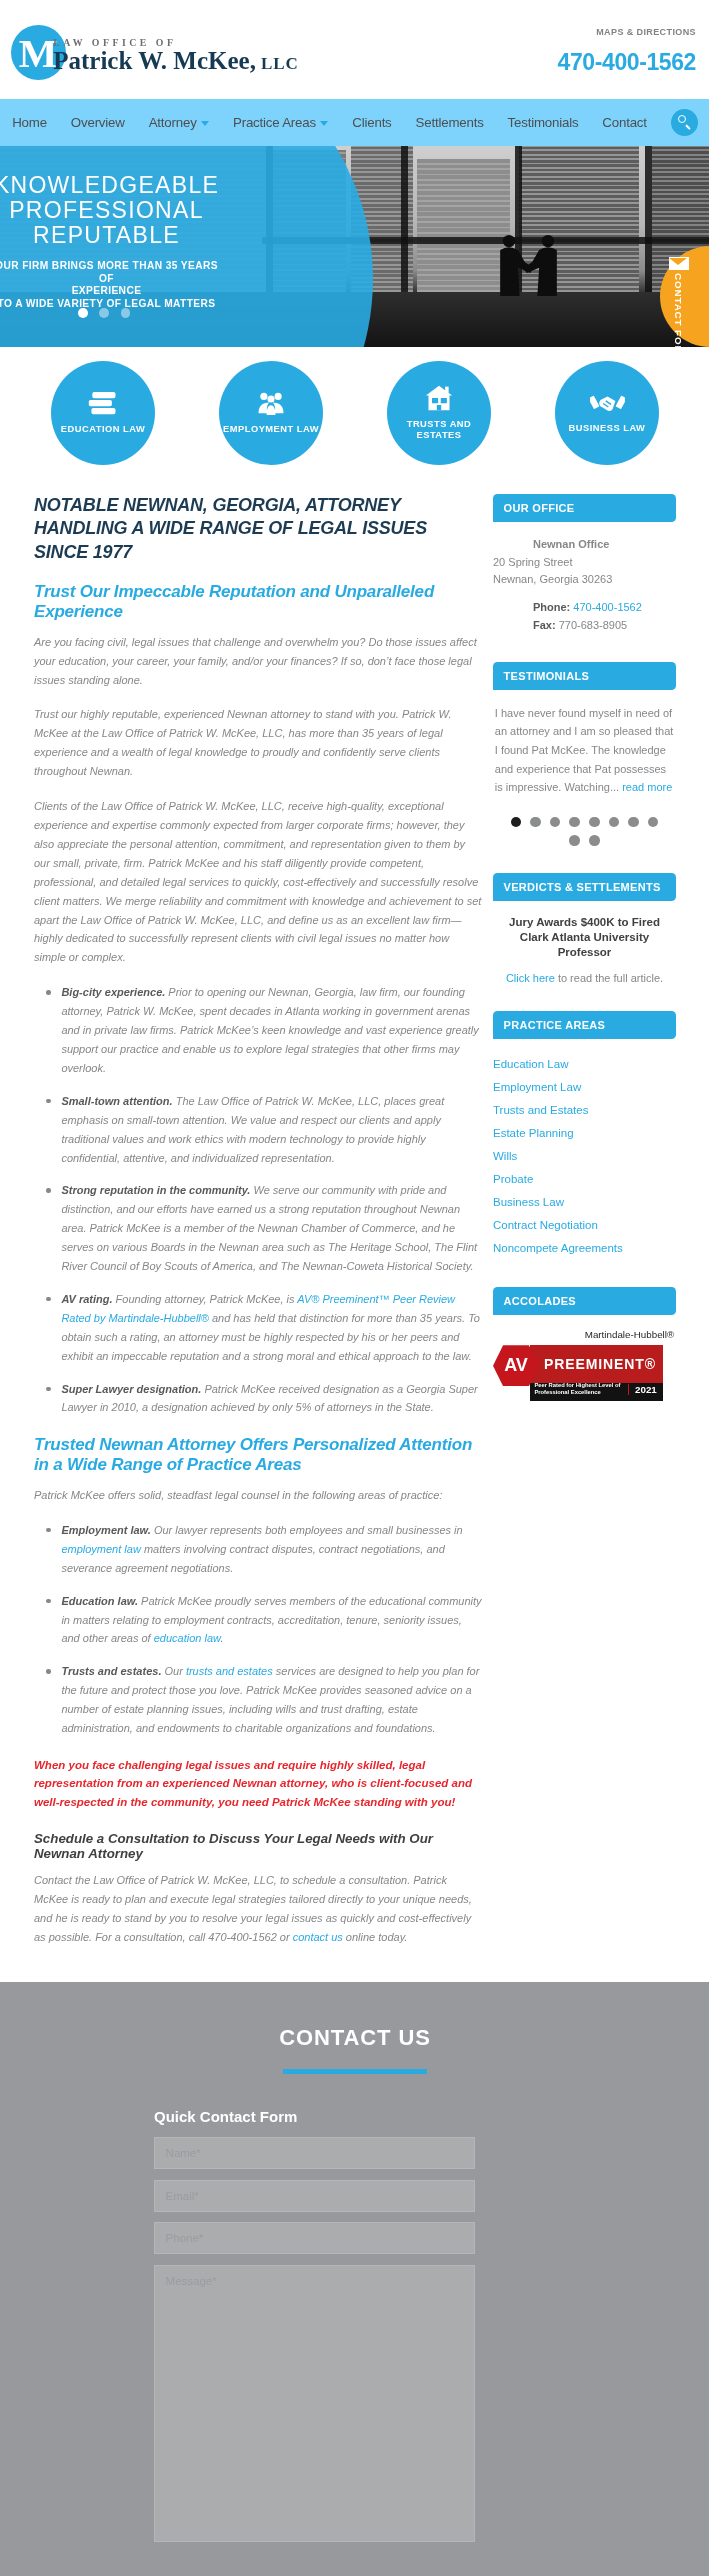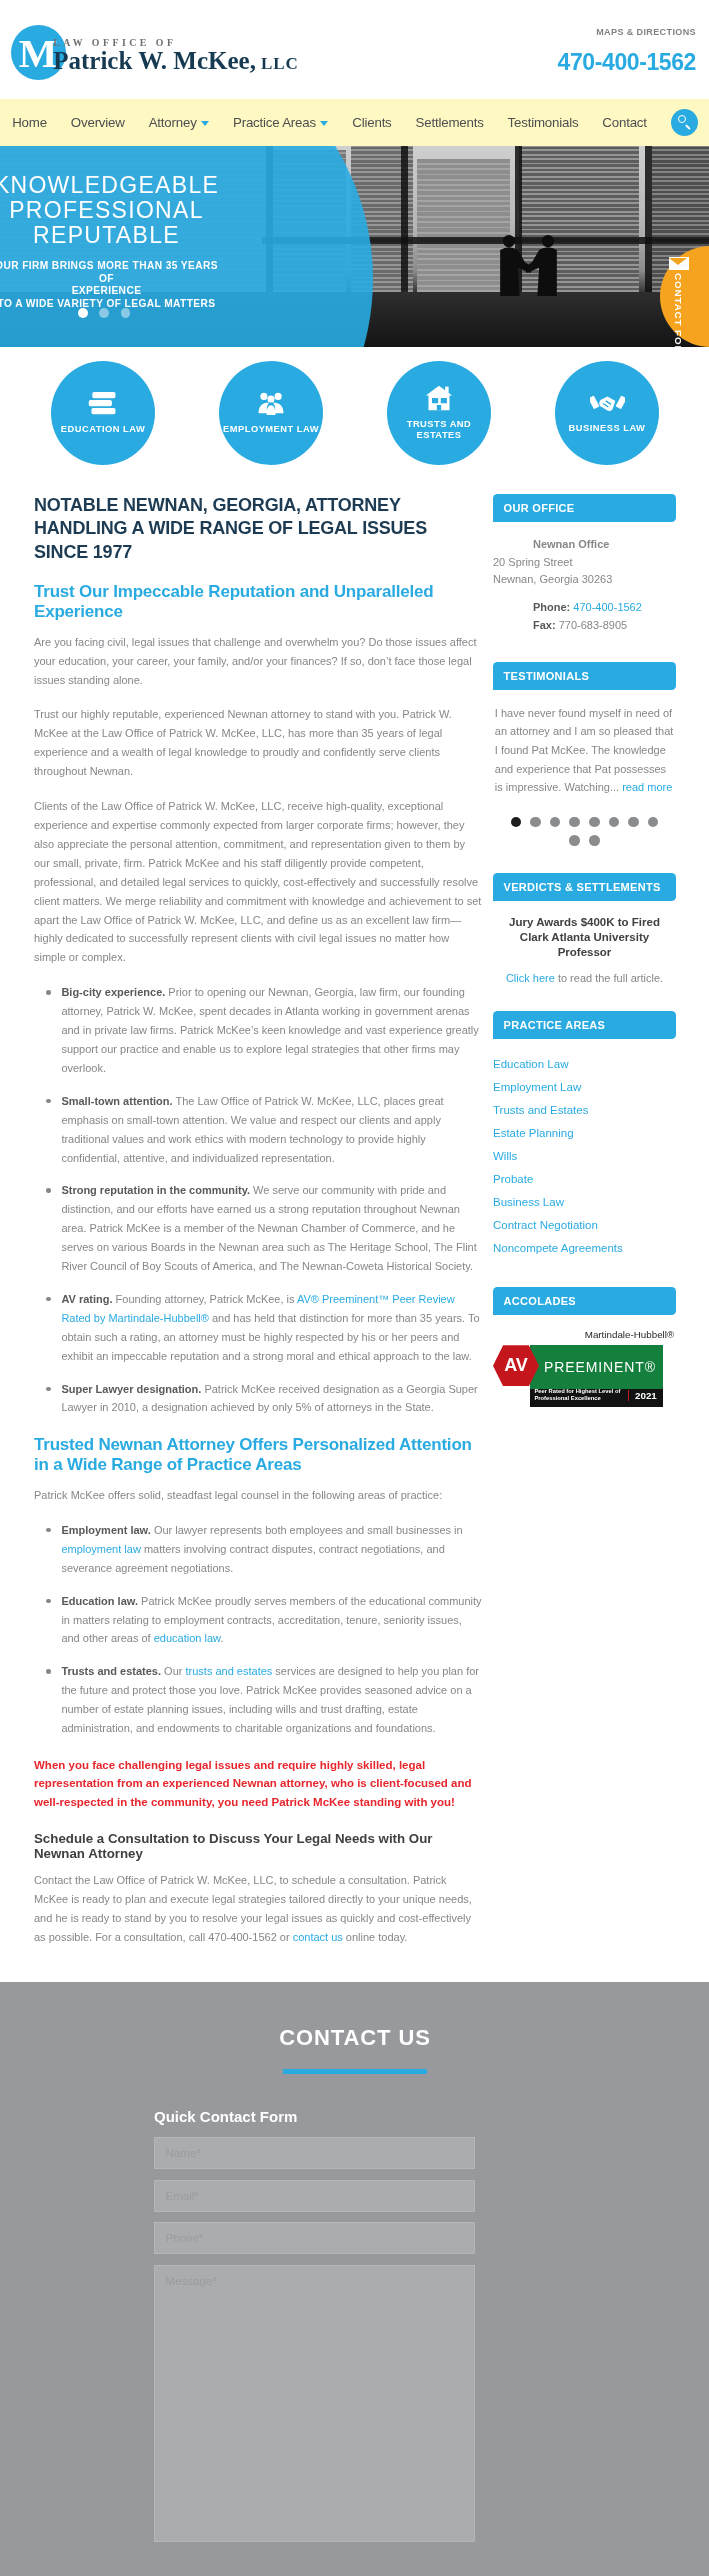--- a/index.html
+++ b/index.html
@@ -16,21 +16,21 @@
     align-items:center; justify-content:center; }
   .logo-text { margin-left:-12.4px; padding-top:5.3px; }
   .logo-small { font-family:"Liberation Serif", serif; font-size:9.8px; letter-spacing:3.5px; color:#6d6e71; font-weight:bold; }
   .logo-big { font-family:"Liberation Serif", serif; font-size:25px; color:#163a52; font-weight:bold; line-height:1.05; }
   .logo-big .llc { font-size:17px; letter-spacing:0.9px; }
   .header-right { position:absolute; right:14px; top:27px; text-align:right; }
   .maps-link { font-size:9px; color:#808285; font-weight:bold; letter-spacing:0.4px; display:block; margin-bottom:12.4px; }
   .header-phone { font-size:23px; color:#29abe2; font-weight:bold; letter-spacing:-0.4px; }
 
   
-  .main-nav { height:47px; display:flex; align-items:center; justify-content:center; gap:24px; background:#fef9c3; }
+  .main-nav { height:47px; display:flex; align-items:center; justify-content:center; gap:24px; background:#7dd3fc; }
   .nav-item { font-size:13.3px; color:#4d4e50; display:flex; align-items:center; gap:4.4px; letter-spacing:-0.2px; }
   .caret { width:0; height:0; border-left:4.4px solid transparent; border-right:4.4px solid transparent; border-top:5.3px solid #29abe2; margin-top:1.8px; }
   .search-btn { width:27px; height:27px; border-radius:50%; background:#29abe2; position:relative; }
   .search-glass { position:absolute; left:7px; top:6.2px; width:8px; height:8px; border:1.8px solid #fff; border-radius:50%; }
   .search-handle { position:absolute; left:16px; top:15px; width:2.2px; height:6.2px; background:#fff; transform:rotate(-45deg); border-radius:1.8px; }
 
   
   .hero { height:201px; position:relative; overflow:hidden; background:linear-gradient(180deg,#cfcfcf 0%,#b5b5b5 40%,#8b8b8b 62%,#3a3a3a 72%,#1f1f1f 100%); }
   .bld { position:absolute; bottom:55px; background-size:100% 6.2px; }
   .b1 { left:266px; width:80px; height:142px; background:#7a7a7a; background-image:repeating-linear-gradient(0deg, rgba(255,255,255,.25) 0 1.8px, transparent 1.8px 5.3px); }
@@ -57,21 +57,21 @@
   .envelope:before { content:""; position:absolute; left:0; top:0; border-left:9.8px solid transparent; border-right:9.8px solid transparent; border-top:7px solid #f6a41f; transform:translateY(0.9px); }
   .tab-label { writing-mode:vertical-rl; font-size:9.8px; font-weight:bold; color:#fff; letter-spacing:0.9px; }
 
   
   .circles-row { height:131px; background:#fff; display:flex; justify-content:center; align-items:center; gap:64px; }
   .pa-circle { width:104px; height:104px; border-radius:50%; background:#29abe2; color:#fff; display:flex; flex-direction:column; align-items:center; justify-content:center; text-align:center; gap:7px; }
   .pa-label { font-size:9.3px; font-weight:bold; letter-spacing:0.5px; line-height:10.6px; text-transform:uppercase; }
 
   
   .content { display:flex; padding:16px 34px 0 34px; min-height:1164px; align-items:flex-start; }
-  .main-col { width:448px; }
+  .main-col { width:448px;font-style:italic; }
   h1.page-h1 { font-size:18px; color:#1d3c53; font-weight:bold; line-height:1.3; margin-bottom:14px; letter-spacing:-0.2px; }
   .h2-blue { font-size:17px; color:#29abe2; font-weight:bold; margin:18px 0 10.6px; letter-spacing:-0.2px; }
   .h3-dark { font-size:13.3px; color:#3f4042; font-weight:bold; margin:19.5px 0 10.6px; }
   .body-p { font-size:11px; color:#85878a; line-height:1.72; margin-bottom:16px; }
   .bullet { display:flex; margin:0 0 14px 12.4px; font-size:11px; color:#85878a; line-height:1.72; }
   .bullet .dot { width:4.4px; height:4.4px; border-radius:50%; background:#85878a; margin:7px 10.6px 0 0; flex:0 0 4.4px; }
   .blead { font-weight:bold; color:#58595b; }
   .inline-link { color:#29abe2; }
   .red-note { font-size:11.5px; color:#e8262d; font-weight:bold; line-height:1.6; margin:18px 0; }
 
@@ -89,23 +89,23 @@
   .daily { width:169px; margin:5.3px auto 0; text-align:center; }
   .daily-date { font-size:4.9px; color:#6d6e71; text-align:right; letter-spacing:0.4px; }
   .daily-word { font-family:"Liberation Serif", serif; font-weight:bold; color:#cd2027; font-size:30px; line-height:.88; letter-spacing:0.9px; }
   .daily-bar { height:3.1px; background:#1a1a1a; margin-top:2.7px; }
   .daily-tag { font-size:4.9px; color:#939598; text-align:right; letter-spacing:0.7px; margin-top:1.8px; }
   .vs-headline { font-size:11.5px; font-weight:bold; color:#414042; text-align:center; line-height:1.3; margin:10.6px 7px 12.4px; }
   .vs-click { font-size:11px; color:#85878a; text-align:center; }
   .pa-links a { display:block; font-size:11.5px; color:#29abe2; line-height:2.0; }
   .mh-label { font-size:9.8px; color:#231f20; text-align:right; margin:3.5px 1.8px 5.3px 0; }
   .av-badge { width:170px; }
-  .av-top { display:flex; align-items:stretch; height:44px; }
+  .av-top { display:flex; align-items:stretch; height:38px; }
   .av-hex { width:46px; background:#c4161c; clip-path:polygon(22% 0,78% 0,100% 50%,78% 100%,22% 100%,0 50%); color:#fff; font-weight:bold; font-size:18px; display:flex; align-items:center; justify-content:center; height:41px; margin-top:0px; z-index:2; }
-  .av-right { flex:1; background:#15803d; color:#fff; font-weight:normal; font-size:14px; letter-spacing:0.9px; display:flex; align-items:center; justify-content:center; margin-left:-9px; padding-left:7px; }
+  .av-right { flex:1; background:#b91c1c; color:#fff; font-weight:bold; font-size:14px; letter-spacing:0.9px; display:flex; align-items:center; justify-content:center; margin-left:-9px; padding-left:7px; }
   .av-bottom { display:flex; margin-left:37px; background:#121212; color:#fff; align-items:center; height:23px; margin-top:-5.3px; }
   .av-note { flex:1; font-size:5.8px; line-height:1.25; padding:0 4.4px; font-weight:bold; }
   .av-year { font-size:9.8px; font-weight:bold; border-left:1.8px solid #c4161c; padding:0 6.2px; }
 
   
   .contact-sec { min-height:692px; background:#97999c; margin-top:19.5px; padding-top:43px; }
   .contact-title { text-align:center; color:#fff; font-size:22px; font-weight:bold; letter-spacing:0.9px; }
   .contact-underline { width:144px; height:4.4px; background:#29abe2; margin:18px auto 0; }
   .qc-wrap { width:321px; margin-left:154px; margin-top:34px; }
   .qc-title { color:#fff; font-size:15px; font-weight:bold; margin-bottom:12.4px; }

